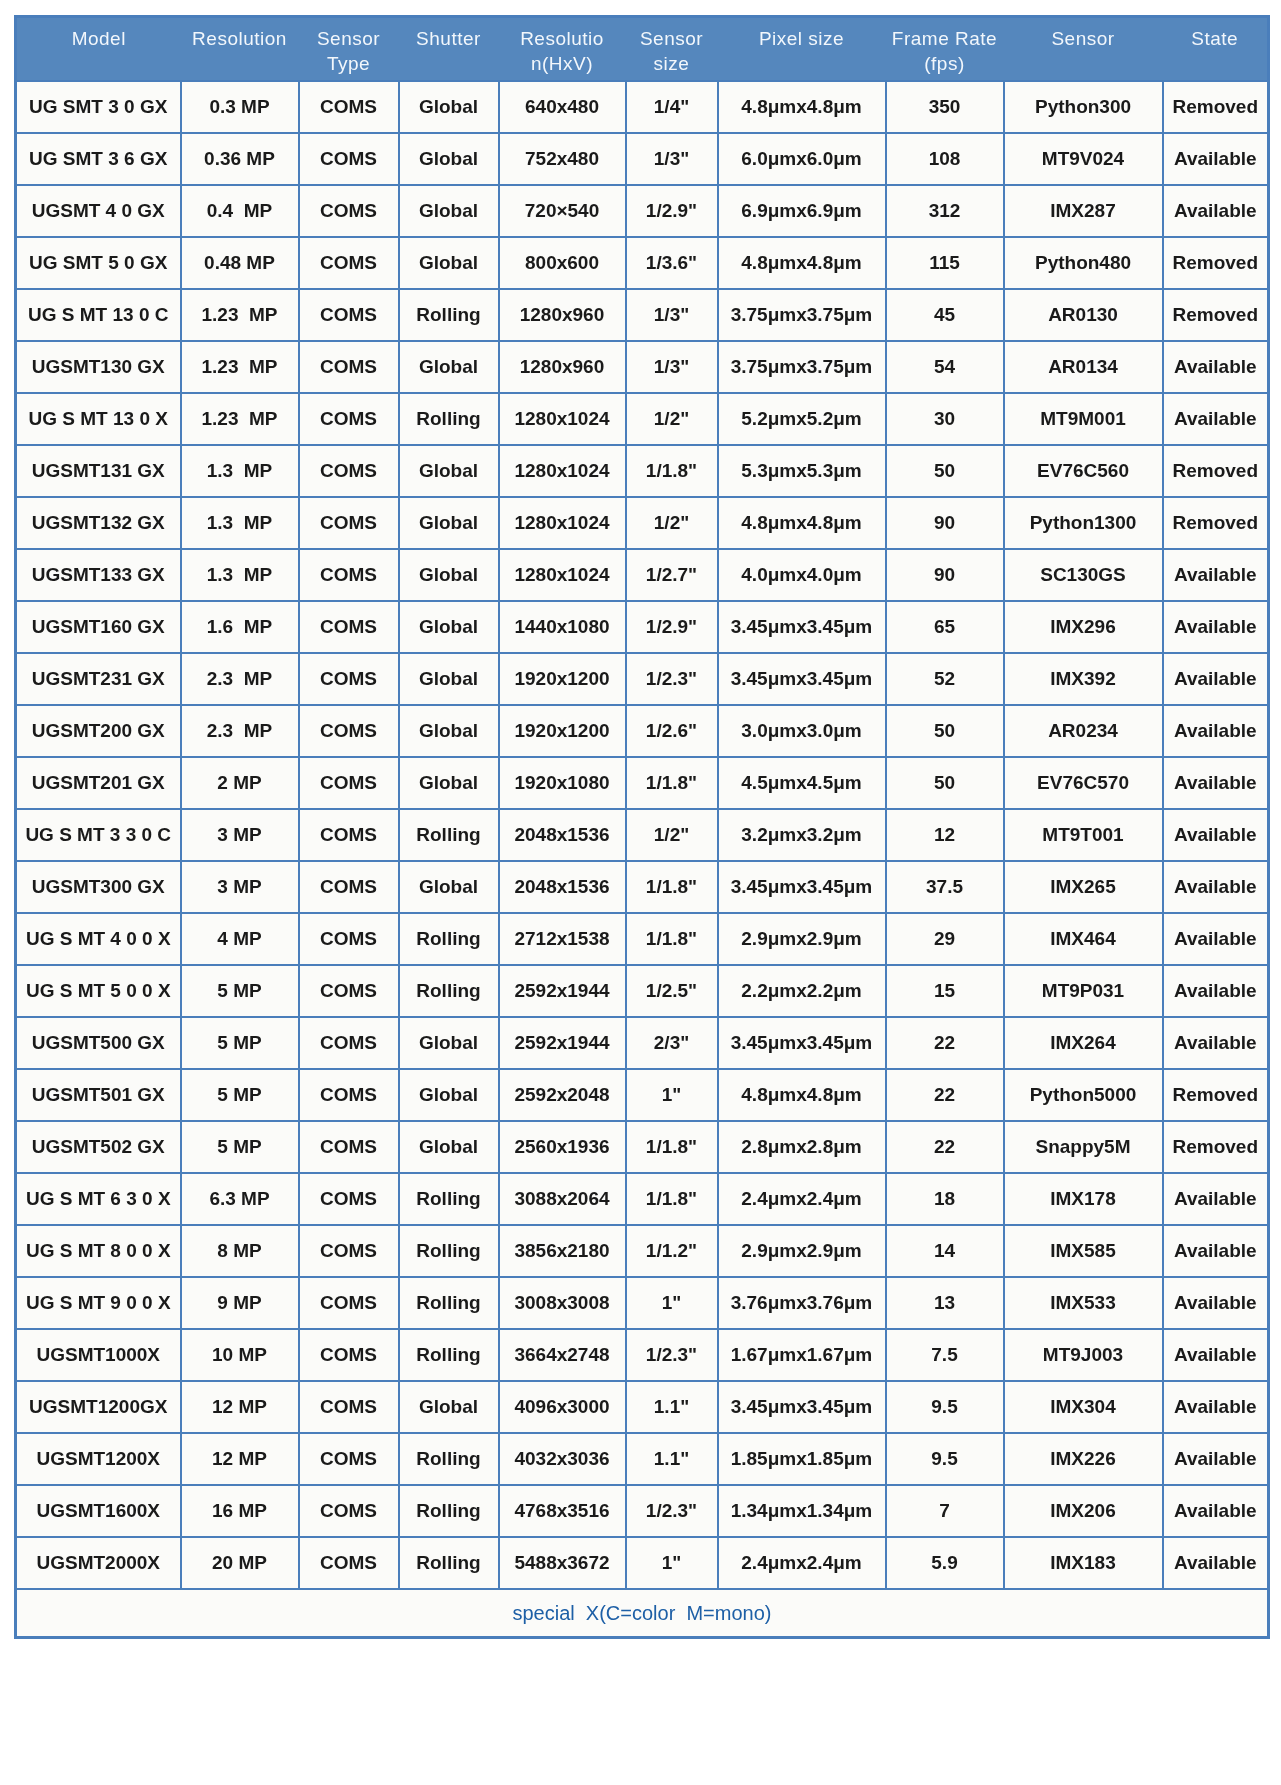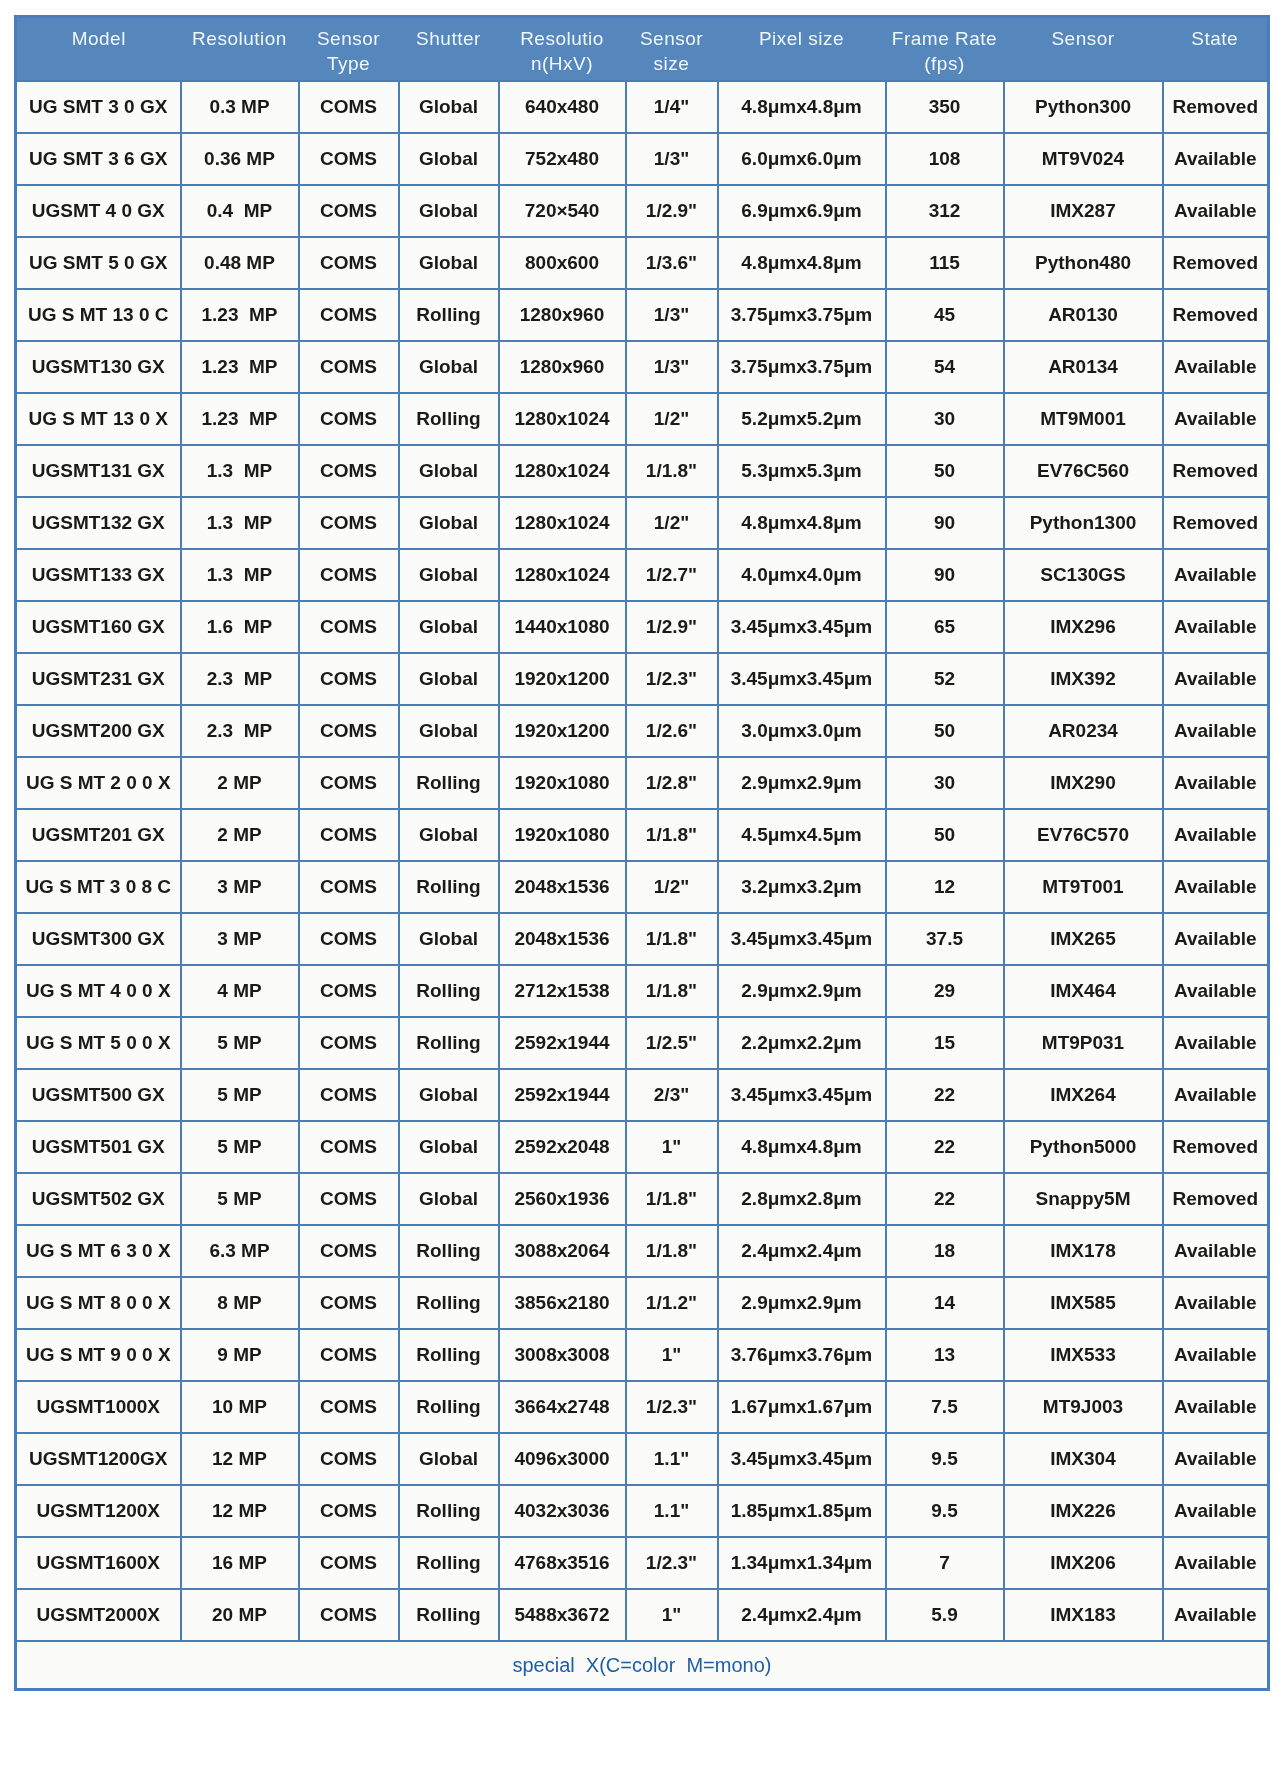--- a/index.html
+++ b/index.html
@@ -254,45 +254,33 @@
           <td>COMS</td>
           <td>Global</td>
           <td>1920x1200</td>
           <td>1/2.6"</td>
           <td>3.0μmx3.0μm</td>
           <td>50</td>
           <td>AR0234</td>
           <td>Available</td>
         </tr>
         <tr>
-          <td>UG S MT 2 0 0 X</td>
-          <td>2 MP</td>
-          <td>COMS</td>
-          <td>Rolling</td>
-          <td>1920x1080</td>
-          <td>1/2.8"</td>
-          <td>2.9μmx2.9μm</td>
-          <td>30</td>
-          <td>IMX290</td>
-          <td>Available</td>
-        </tr>
-        <tr>
           <td>UGSMT201 GX</td>
           <td>2 MP</td>
           <td>COMS</td>
           <td>Global</td>
           <td>1920x1080</td>
           <td>1/1.8"</td>
           <td>4.5μmx4.5μm</td>
           <td>50</td>
           <td>EV76C570</td>
           <td>Available</td>
         </tr>
         <tr>
-          <td>UG S MT 3 0 8 C</td>
+          <td>UG S MT 3 3 0 C</td>
           <td>3 MP</td>
           <td>COMS</td>
           <td>Rolling</td>
           <td>2048x1536</td>
           <td>1/2"</td>
           <td>3.2μmx3.2μm</td>
           <td>12</td>
           <td>MT9T001</td>
           <td>Available</td>
         </tr>

